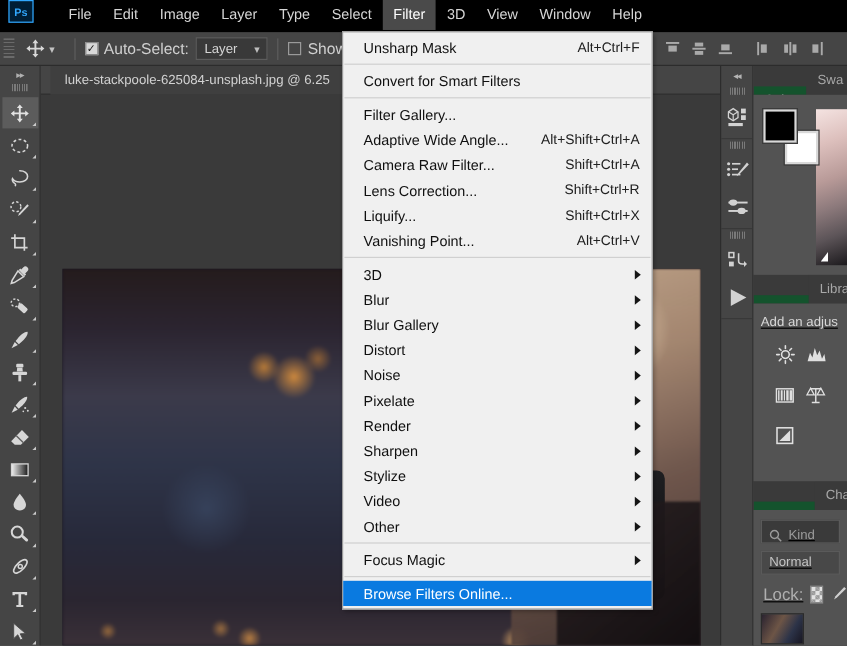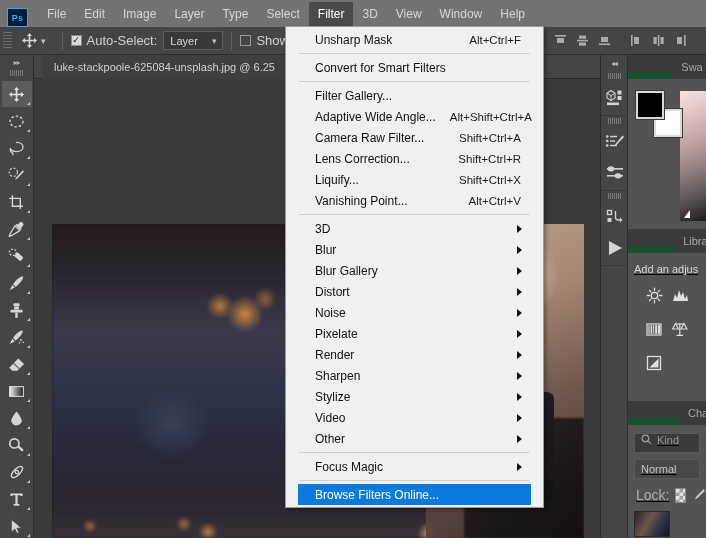--- a/index.html
+++ b/index.html
@@ -8,21 +8,21 @@
     overflow: hidden;
     background: #535353;
     font-family: "Liberation Sans", sans-serif;
     -webkit-font-smoothing: antialiased;
   }
   #app { position: relative; width: 706px; height: 538px; }
 
   
   .menubar {
     position: absolute; left: 0; top: 0; width: 706px; height: 27px;
-    background: #737373; display: flex; align-items: flex-end;
+    background: #000000; display: flex; align-items: flex-start; gap: 10px;
   }
   .ps-logo {
     width: 21px; height: 19px; margin-left: 7px; margin-right: 10px;
     background: #001e36; border: 1px solid #31a8ff;
     color: #31a8ff; font-size: 9px; font-weight: bold;
     display: flex; align-items: center; justify-content: center;
     letter-spacing: .2px;
   }
   .menu-item {
     color: #d6d6d6; font-size: 12px; padding: 5px 9px 6px 9px;
@@ -141,21 +141,21 @@
     position:absolute; right:0; bottom:0; width:120px; height:120px;
     background: linear-gradient(140deg, rgba(40,32,34,.9), rgba(18,14,16,.98));
     filter: blur(1px);
   }
 
   
   .dropdown {
     position:absolute; left:285px; top:26px; width:259px;
     background:#f0f0f0; border:1px solid #9a9a9a;
     box-shadow: 2px 2px 4px rgba(0,0,0,.35); z-index:40;
-    padding:2px 12px;
+    padding:2px 0;
     font-size:12px; color:#101010;
   }
   .mrow {
     position:relative; height:21px; display:flex; align-items:center;
     padding:0 10px 0 17px; white-space:nowrap; cursor:default;
   }
   .mrow.hl { background:#0a7ae0; color:#ffffff; }
   .mrow .mlabel { flex:1; }
   .mrow .maccel { color:#202020; font-size:11.5px; margin-left:14px; }
   .mrow .marrow {
@@ -199,21 +199,21 @@
     border-left:6px solid transparent; border-bottom:8px solid #fff; }
 
   .learnbody { height:148px; padding:10px 0 0 6px; }
   .adjtitle { color:#d8d8d8; font-size:11px; margin-bottom:10px; white-space:nowrap; }
   .adjgrid { display:grid; grid-template-columns:repeat(3,26px); row-gap:14px; padding-left:10px; }
   .adjcell { width:20px; height:20px; display:flex; align-items:center; justify-content:center; }
 
   .layersbody { padding-top:8px; }
   .srch {
     margin:0 6px 6px 6px; height:20px; background:#3a3a3a; border:1px solid #5a5a5a;
-    display:flex; align-items:flex-start; padding:0 6px; gap:5px;
+    display:flex; align-items:flex-end; padding:0 6px; gap:5px;
   }
   .srch span { color:#9a9a9a; font-size:11px; }
   .blendrow {
     margin:0 6px 6px 6px; height:20px; background:#484848; border:1px solid #5a5a5a;
     display:flex; align-items:center; padding:0 6px; color:#c4c4c4; font-size:11px;
   }
   .lockrow { display:flex; align-items:center; gap:7px; padding:2px 0 6px 8px; color:#b0b0b0; font-size:14px; }
   .checker {
     width:13px; height:13px;
     background-image:

